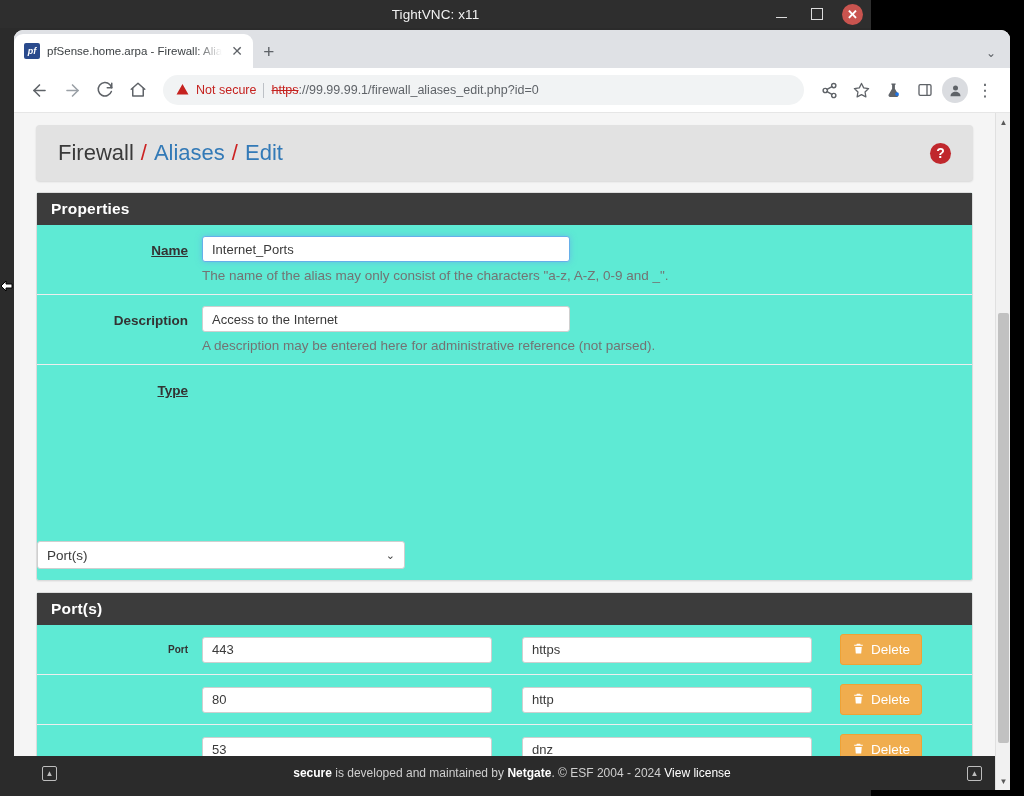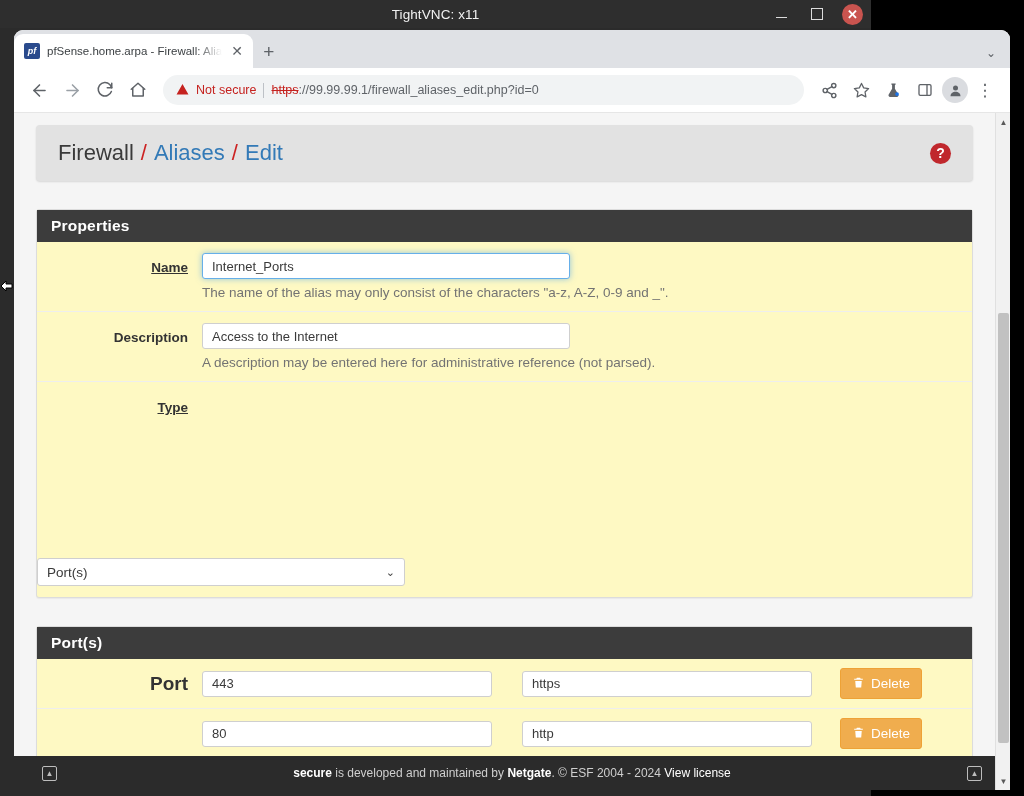--- a/index.html
+++ b/index.html
@@ -106,21 +106,21 @@
   .breadcrumb { font-size: 22px; color: #3a3a3a; display: flex; align-items: baseline; gap: 7px; }
   .bc-sep { color: #cc2222; }
   .bc-link { color: #337ab7; cursor: pointer; }
   .help-icon {
     width: 21px; height: 21px; border-radius: 50%; background: #c0282d;
     color: #fff; font-size: 14px; font-weight: 700;
     display: flex; align-items: center; justify-content: center; cursor: pointer;
   }
 
   
-  .panel { margin-top: 28px; background: #fef9c3; border: 1px solid #dcdcdc; border-radius: 3px; box-shadow: 0 1px 1px rgba(0,0,0,.05); }
+  .panel { margin-top: 11px; background: #5eead4; border: 1px solid #dcdcdc; border-radius: 3px; box-shadow: 0 1px 1px rgba(0,0,0,.05); }
   .panel-heading {
     background: #3c3c3c; color: #fff; font-size: 15.5px; font-weight: 700;
     padding: 7px 14px; letter-spacing: .2px;
   }
   .panel-body { padding: 0; }
 
   .form-row { display: flex; padding: 11px 0 3px 0; border-bottom: 1px solid #eeeeee; }
   .form-row:last-child { border-bottom: none; flex-direction: column; }
   .form-row.noborder { border-bottom: none; }
   .form-label {
@@ -148,21 +148,21 @@
   }
 
   
   .hint-row { display: flex; padding: 12px 0 11px 0; border-bottom: 1px solid #eeeeee; }
   .hint-label { width: 165px; flex: 0 0 165px; text-align: right; padding-right: 14px; font-size: 13.5px; font-weight: 700; color: #333; }
   .hint-text { font-size: 13.5px; color: #333; flex: 1 1 auto; padding-right: 14px; }
 
   
   .port-row { display: flex; align-items: center; padding: 9px 0; border-bottom: 1px solid #eeeeee; }
   .port-row:last-child { border-bottom: none; }
-  .port-label { width: 165px; flex: 0 0 165px; text-align: right; padding-right: 14px; font-size: 19px; font-weight: 700; color: #333; }
+  .port-label { width: 165px; flex: 0 0 165px; text-align: right; padding-right: 14px; font-size: 10px; font-weight: 700; color: #333; }
   .port-inp { width: 290px; height: 26px; border: 1px solid #cfcfcf; border-radius: 3px; font-size: 13px; color: #3a3a3a; padding: 0 9px; background:#fff; font-family:"Liberation Sans",sans-serif; outline:none; }
   .desc-inp { width: 290px; height: 26px; border: 1px solid #cfcfcf; border-radius: 3px; font-size: 13px; color: #3a3a3a; padding: 0 9px; margin-left: 30px; background:#fff; font-family:"Liberation Sans",sans-serif; outline:none; }
   .btn-del {
     margin-left: 28px; background: #f0ad4e; border: 1px solid #eea236; color: #fff;
     border-radius: 3px; height: 31px; padding: 0 11px; font-size: 13.5px;
     display: inline-flex; align-items: center; gap: 6px; cursor: pointer;
     font-family: "Liberation Sans", sans-serif;
   }
 
   

